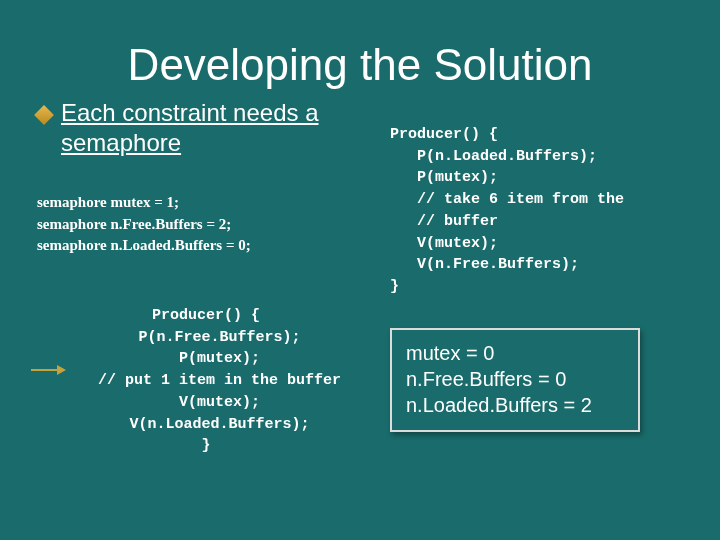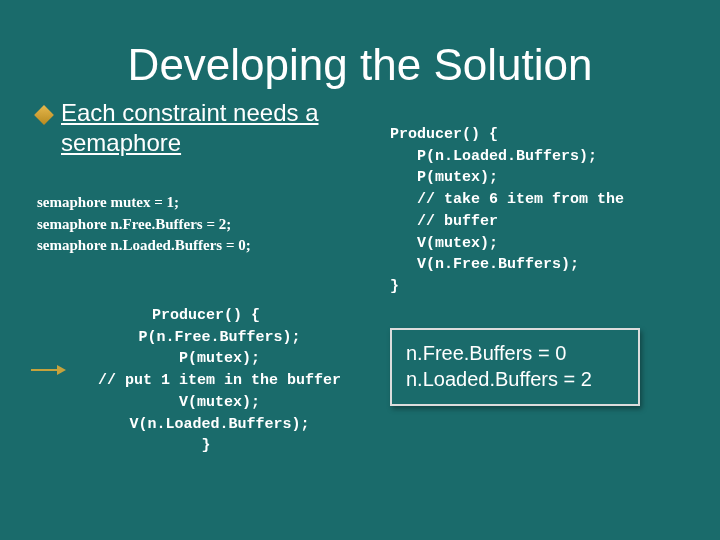--- a/index.html
+++ b/index.html
@@ -142,18 +142,19 @@
 <span>Producer() {</span>
 <span>   P(n.Loaded.Buffers);</span>
 <span>   P(mutex);</span>
 <span>   // take 6 item from the</span>
 <span>   // buffer</span>
 <span>   V(mutex);</span>
 <span>   V(n.Free.Buffers);</span>
 <span>}</span></div>
 
     <div class="state-box">
+      <div>mutex = 0</div>
       <div>n.Free.Buffers = 0</div>
       <div>n.Loaded.Buffers = 2</div>
     </div>
   </div>
 
 </div>
 
 </body></html>

